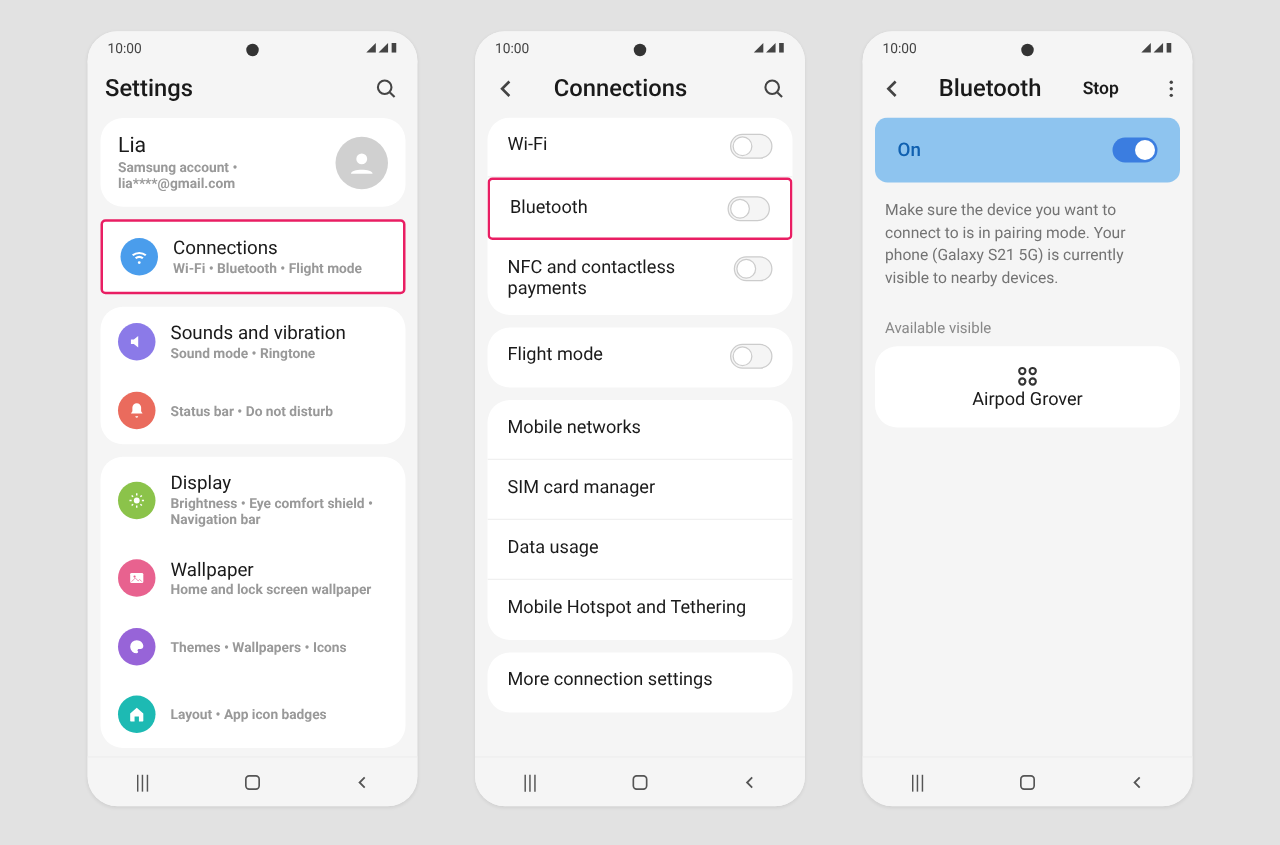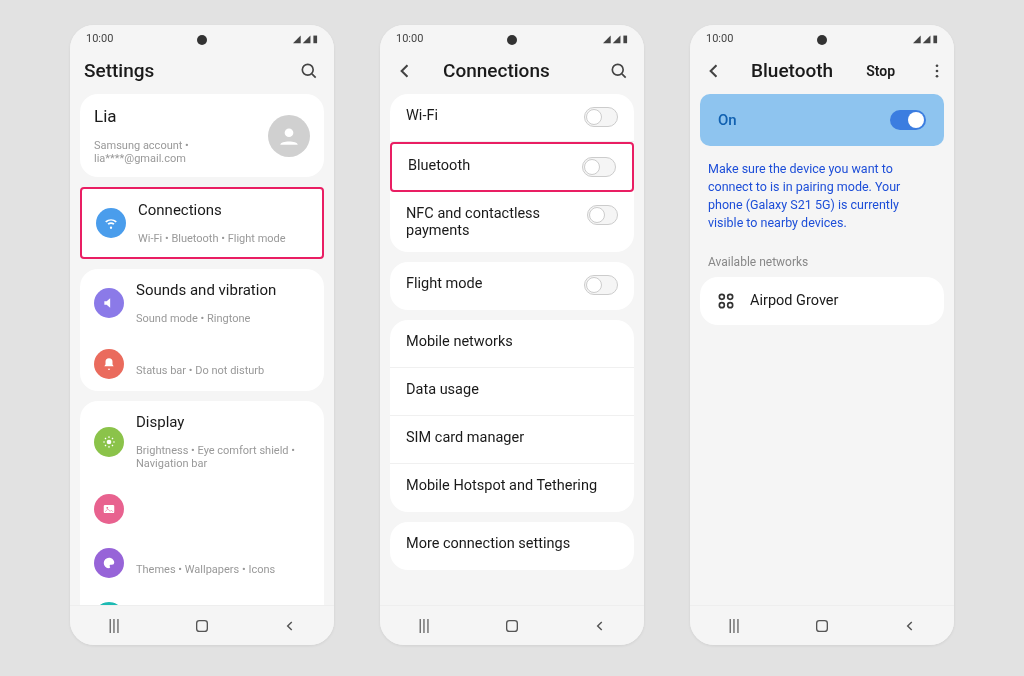--- a/index.html
+++ b/index.html
@@ -112,21 +112,21 @@
   .icon-blue { background: #4a9dec; }
   .icon-purple { background: #8b7ae8; }
   .icon-red { background: #ea6b5d; }
   .icon-green { background: #8bc34a; }
   .icon-pink { background: #e8628f; }
   .icon-dpurple { background: #9764d8; }
   .icon-cyan { background: #1dbab3; }
   .icon-inner { width: 14px; height: 14px; }
   .row-body { flex: 1; min-width: 0; }
   .row-title { font-size: 15px; color: #1a1a1a; font-weight: 400; }
-  .row-sub { font-size: 11px; color: #999; margin-top: 13px; }
+  .row-sub { font-size: 11px; color: #999; margin-top: 1px; font-weight: bold; }
   .avatar {
     width: 42px;
     height: 42px;
     background: #d0d0d0;
     border-radius: 50%;
     display: flex;
     align-items: center;
     justify-content: center;
   }
   .highlight {
@@ -170,34 +170,34 @@
     border-radius: 10px;
     padding: 16px 18px;
     margin-bottom: 14px;
     display: flex;
     justify-content: space-between;
     align-items: center;
   }
   .blue-panel .lbl { color: #1060b0; font-size: 15px; font-weight: 500; }
   .info-text {
     font-size: 12.5px;
-    color: #1d4ed8;
+    color: #737373;
     line-height: 1.45;
     padding: 0 8px 16px;
   }
   .section-label {
     font-size: 12px;
     color: #888;
     padding: 6px 8px 8px;
   }
   .device-row {
     display: flex;
     align-items: center;
-    gap: 14px;
     padding: 14px 16px;
+    flex-direction: column;
   }
   .device-icon { width: 20px; height: 20px; }
   .nav-bar {
     height: 40px;
     display: flex;
     justify-content: space-around;
     align-items: center;
     background: #f5f5f5;
     border-top: 1px solid #eee;
   }
@@ -298,20 +298,24 @@
         </div>
       </div>
       <div class="row">
         <div class="icon-circle icon-pink">
           <svg class="icon-inner" viewBox="0 0 24 24" fill="#fff">
               <rect x="3" y="5" width="18" height="14" rx="2"></rect>
               <circle cx="9" cy="10" r="1.5" fill="#e8628f"></circle>
               <path d="M5 17l5-5 4 4 2-2 3 3" stroke="#e8628f" fill="none"></path>
             </svg>
         </div>
+        <div class="row-body">
+          <div class="row-title">Wallpaper</div>
+          <div class="row-sub">Home and lock screen wallpaper</div>
+        </div>
       </div>
       <div class="row">
         <div class="icon-circle icon-dpurple">
           <svg class="icon-inner" viewBox="0 0 24 24" fill="#fff">
               <path d="M12 3a9 9 0 100 18c1 0 2-1 2-2s-1-1-1-2 1-2 2-2h2a4 4 0 004-4c0-4-4-8-9-8z"></path>
             </svg>
         </div>
         <div class="row-body">
           <div class="row-sub">Themes • Wallpapers • Icons</div>
         </div>
@@ -386,24 +390,24 @@
       <div class="row-simple">
         <div class="row-text">Flight mode</div>
         <div class="toggle-off"></div>
       </div>
     </div>
     <div class="card">
       <div class="row-simple">
         <div class="row-text">Mobile networks</div>
       </div>
       <div class="row-simple">
+        <div class="row-text">SIM card manager</div>
+      </div>
+      <div class="row-simple">
         <div class="row-text">Data usage</div>
-      </div>
-      <div class="row-simple">
-        <div class="row-text">SIM card manager</div>
       </div>
       <div class="row-simple">
         <div class="row-text">Mobile Hotspot and Tethering</div>
       </div>
     </div>
     <div class="card">
       <div class="row-simple">
         <div class="row-text">More connection settings</div>
       </div>
     </div>
@@ -448,21 +452,21 @@
           <circle cx="12" cy="19" r="1.8"></circle>
         </svg>
     </div>
   </div>
   <div class="content">
     <div class="blue-panel">
       <div class="lbl">On</div>
       <div class="toggle-on"></div>
     </div>
     <div class="info-text">Make sure the device you want to connect to is in pairing mode. Your phone (Galaxy S21 5G) is currently visible to nearby devices.</div>
-    <div class="section-label">Available networks</div>
+    <div class="section-label">Available visible</div>
     <div class="card">
       <div class="device-row">
         <div class="device-icon">
           <svg viewBox="0 0 24 24" width="20" height="20" fill="none" stroke="#333" stroke-width="2">
               <circle cx="7" cy="7" r="3"></circle>
               <circle cx="17" cy="7" r="3"></circle>
               <circle cx="7" cy="17" r="3"></circle>
               <circle cx="17" cy="17" r="3"></circle>
             </svg>
         </div>

